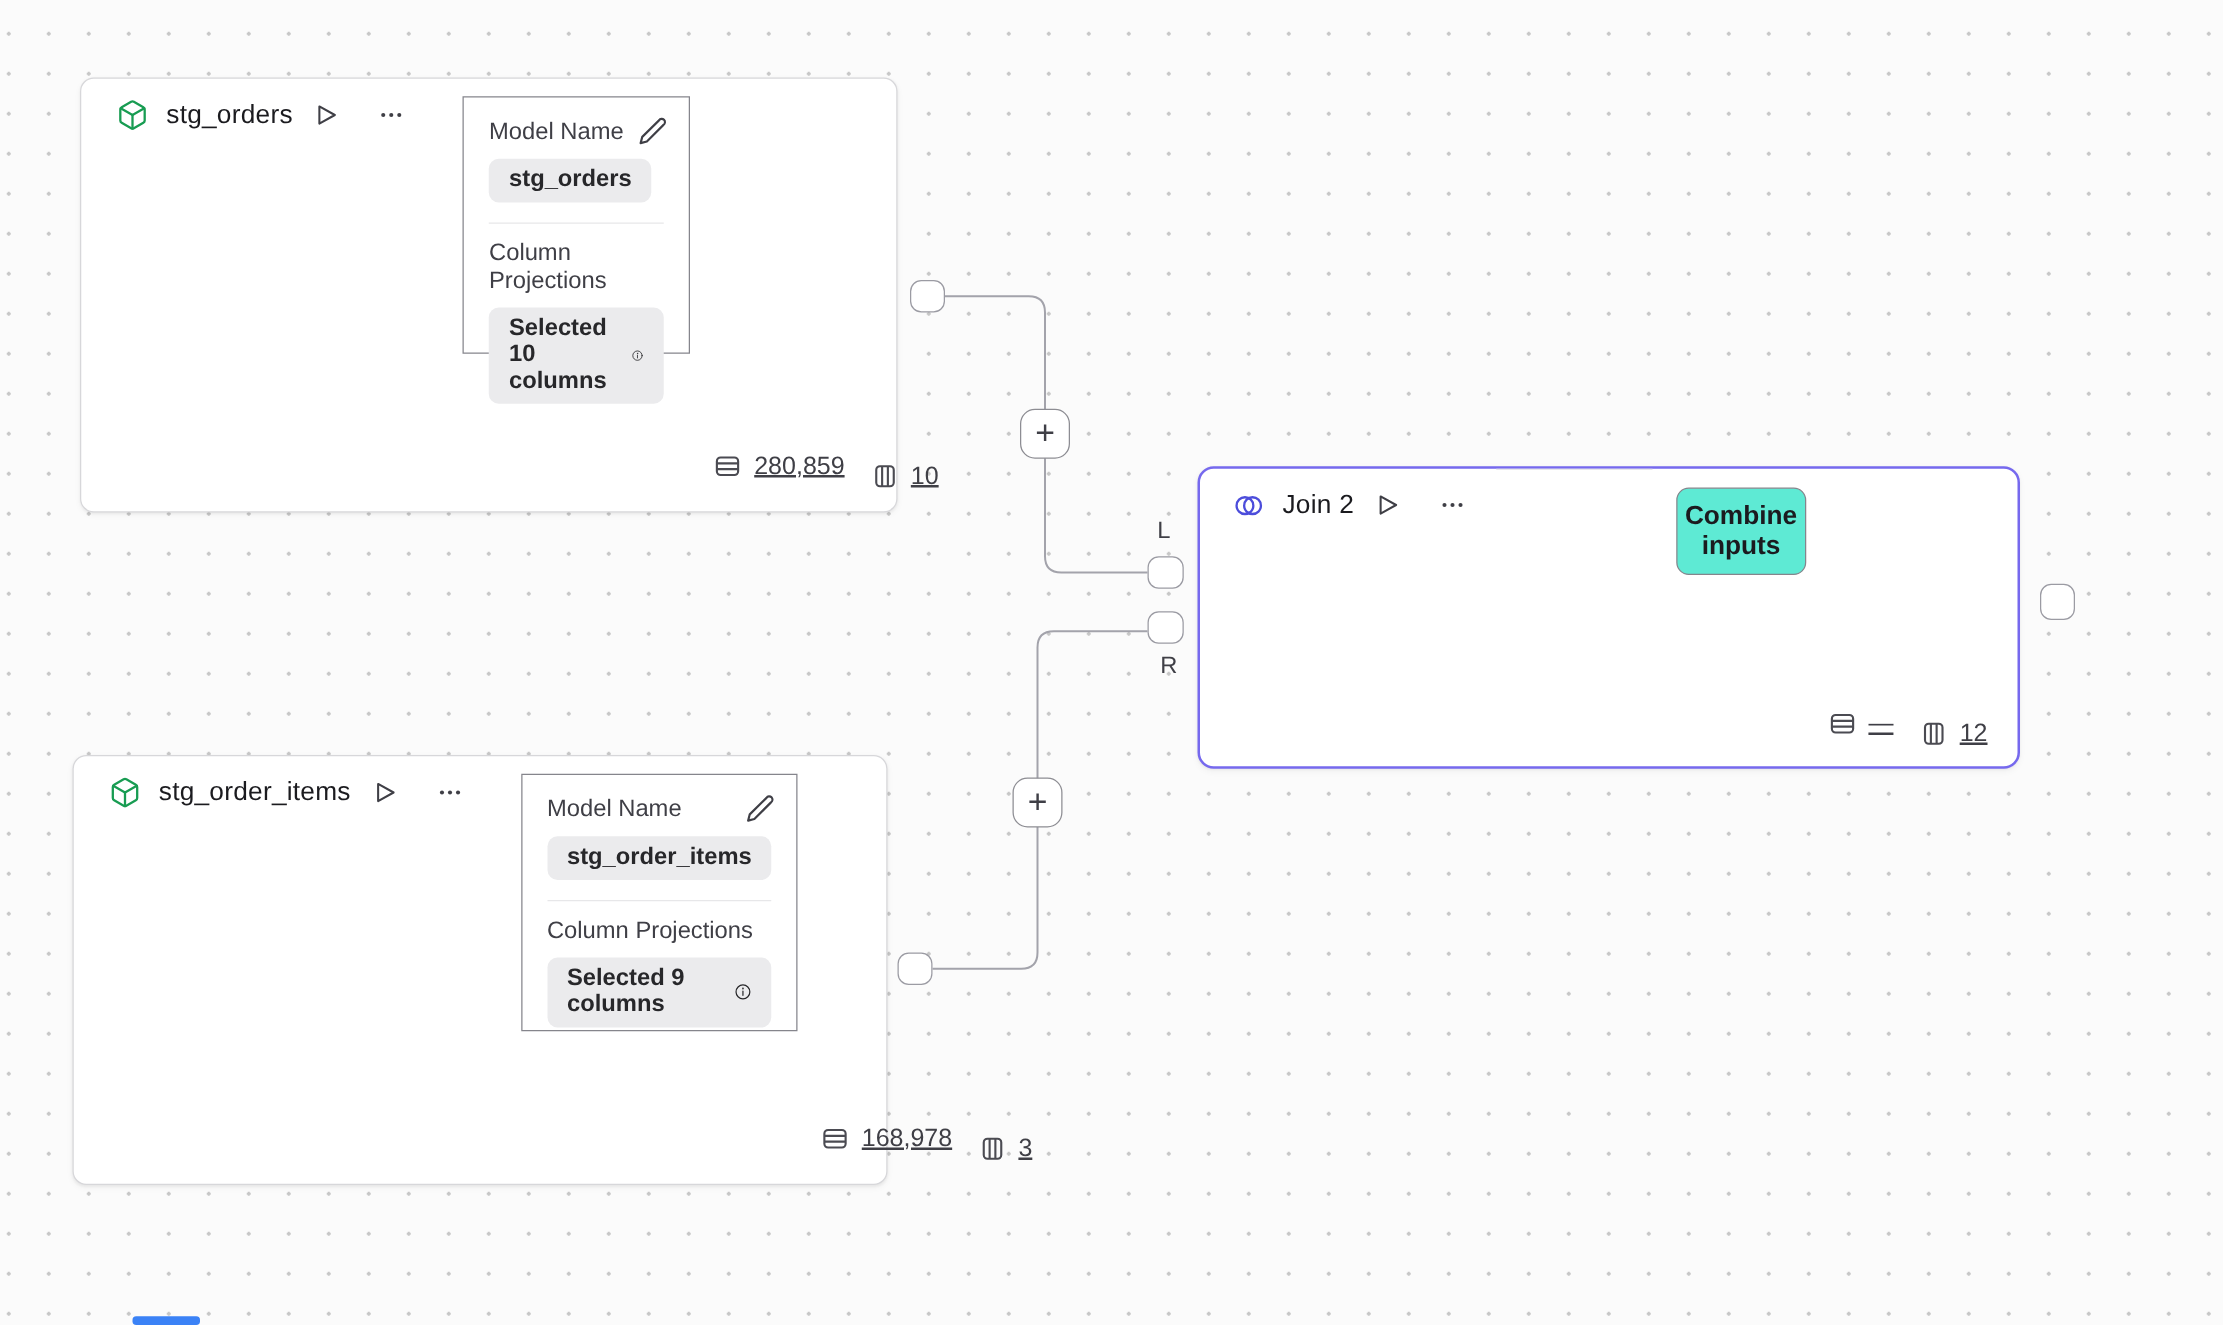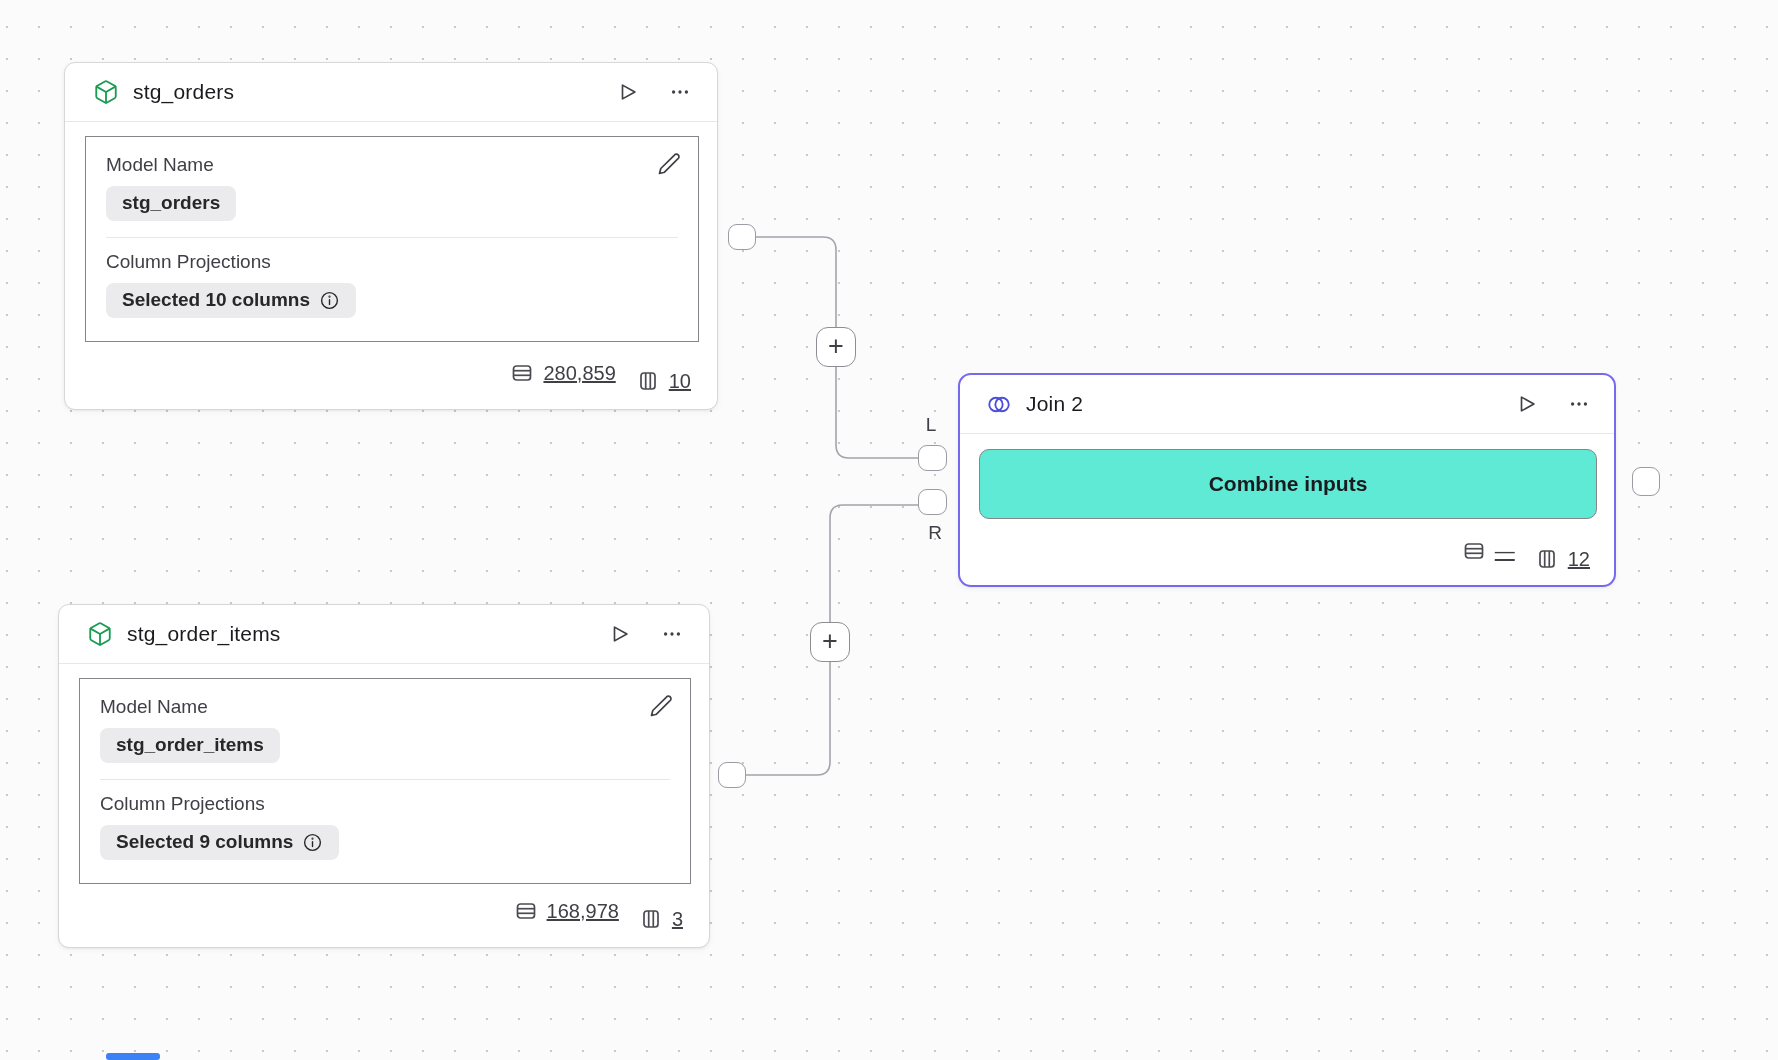--- a/index.html
+++ b/index.html
@@ -11,21 +11,21 @@
     background-size:32px 32px;
     background-position:23px 11px;
   }
   .canvas{position:absolute;inset:0;}
   svg.edges{position:absolute;inset:0;pointer-events:none;}
 
   
   .node{
     position:absolute;background:#ffffff;border:1px solid #d7d7da;border-radius:11px;
     box-shadow:0 1px 2px rgba(0,0,0,.05), 0 2px 6px rgba(0,0,0,.04);
-    display:flex;flex-direction:column;box-sizing:border-box;
+    display:flex;flex-direction:row;box-sizing:border-box;
   }
   .node.join{border:2px solid #7669ee;border-radius:13px;}
   .node-header{
     height:58px;flex:0 0 58px;display:flex;align-items:center;
     padding:0 24px 0 28px;gap:14px;box-sizing:border-box;
   }
   .join .node-header{height:58px;flex-basis:58px;padding:0 22px 0 26px;}
   .node-title{font-size:21px;color:#1b1b1f;font-weight:500;letter-spacing:.2px;flex:1 1 auto;white-space:nowrap;}
   .hdr-btn{width:26px;height:26px;display:flex;align-items:center;justify-content:center;color:#3f3f46;flex:0 0 auto;background:none;border:none;padding:0;cursor:pointer;}
   .hdr-btn + .hdr-btn{margin-left:12px;}
@@ -233,21 +233,21 @@
     </button>
   <button class="plus-btn" style="left:810px;top:622px;">
       <span>+</span>
     </button>
 
   <div class="port-label" style="left:920px;top:414px;">L</div>
   <div class="port-label" style="left:924px;top:522px;">R</div>
   <div class="port" style="left:918px;top:445px;width:29px;height:26px;"></div>
   <div class="port" style="left:918px;top:489px;width:29px;height:26px;"></div>
 
-  <div class="node join" style="left:958px;top:373px;width:658px;height:214px;">
+  <div class="node join" style="left:958px;top:373px;width:658px;height:242px;">
     <div class="node-header">
       <span class="hdr-btn" style="color:#4c4ddb;">
         <svg width="27" height="27" viewBox="0 0 24 24" fill="none" stroke="currentColor" stroke-width="1.7">
           <circle cx="9.2" cy="12" r="6.2"></circle>
             <circle cx="14.8" cy="12" r="6.2"></circle>
         </svg>
       </span>
       <span class="node-title">Join 2</span>
       <button class="hdr-btn">
         <svg width="22" height="22" viewBox="0 0 24 24" fill="none" stroke="currentColor" stroke-width="1.8" stroke-linejoin="round">

